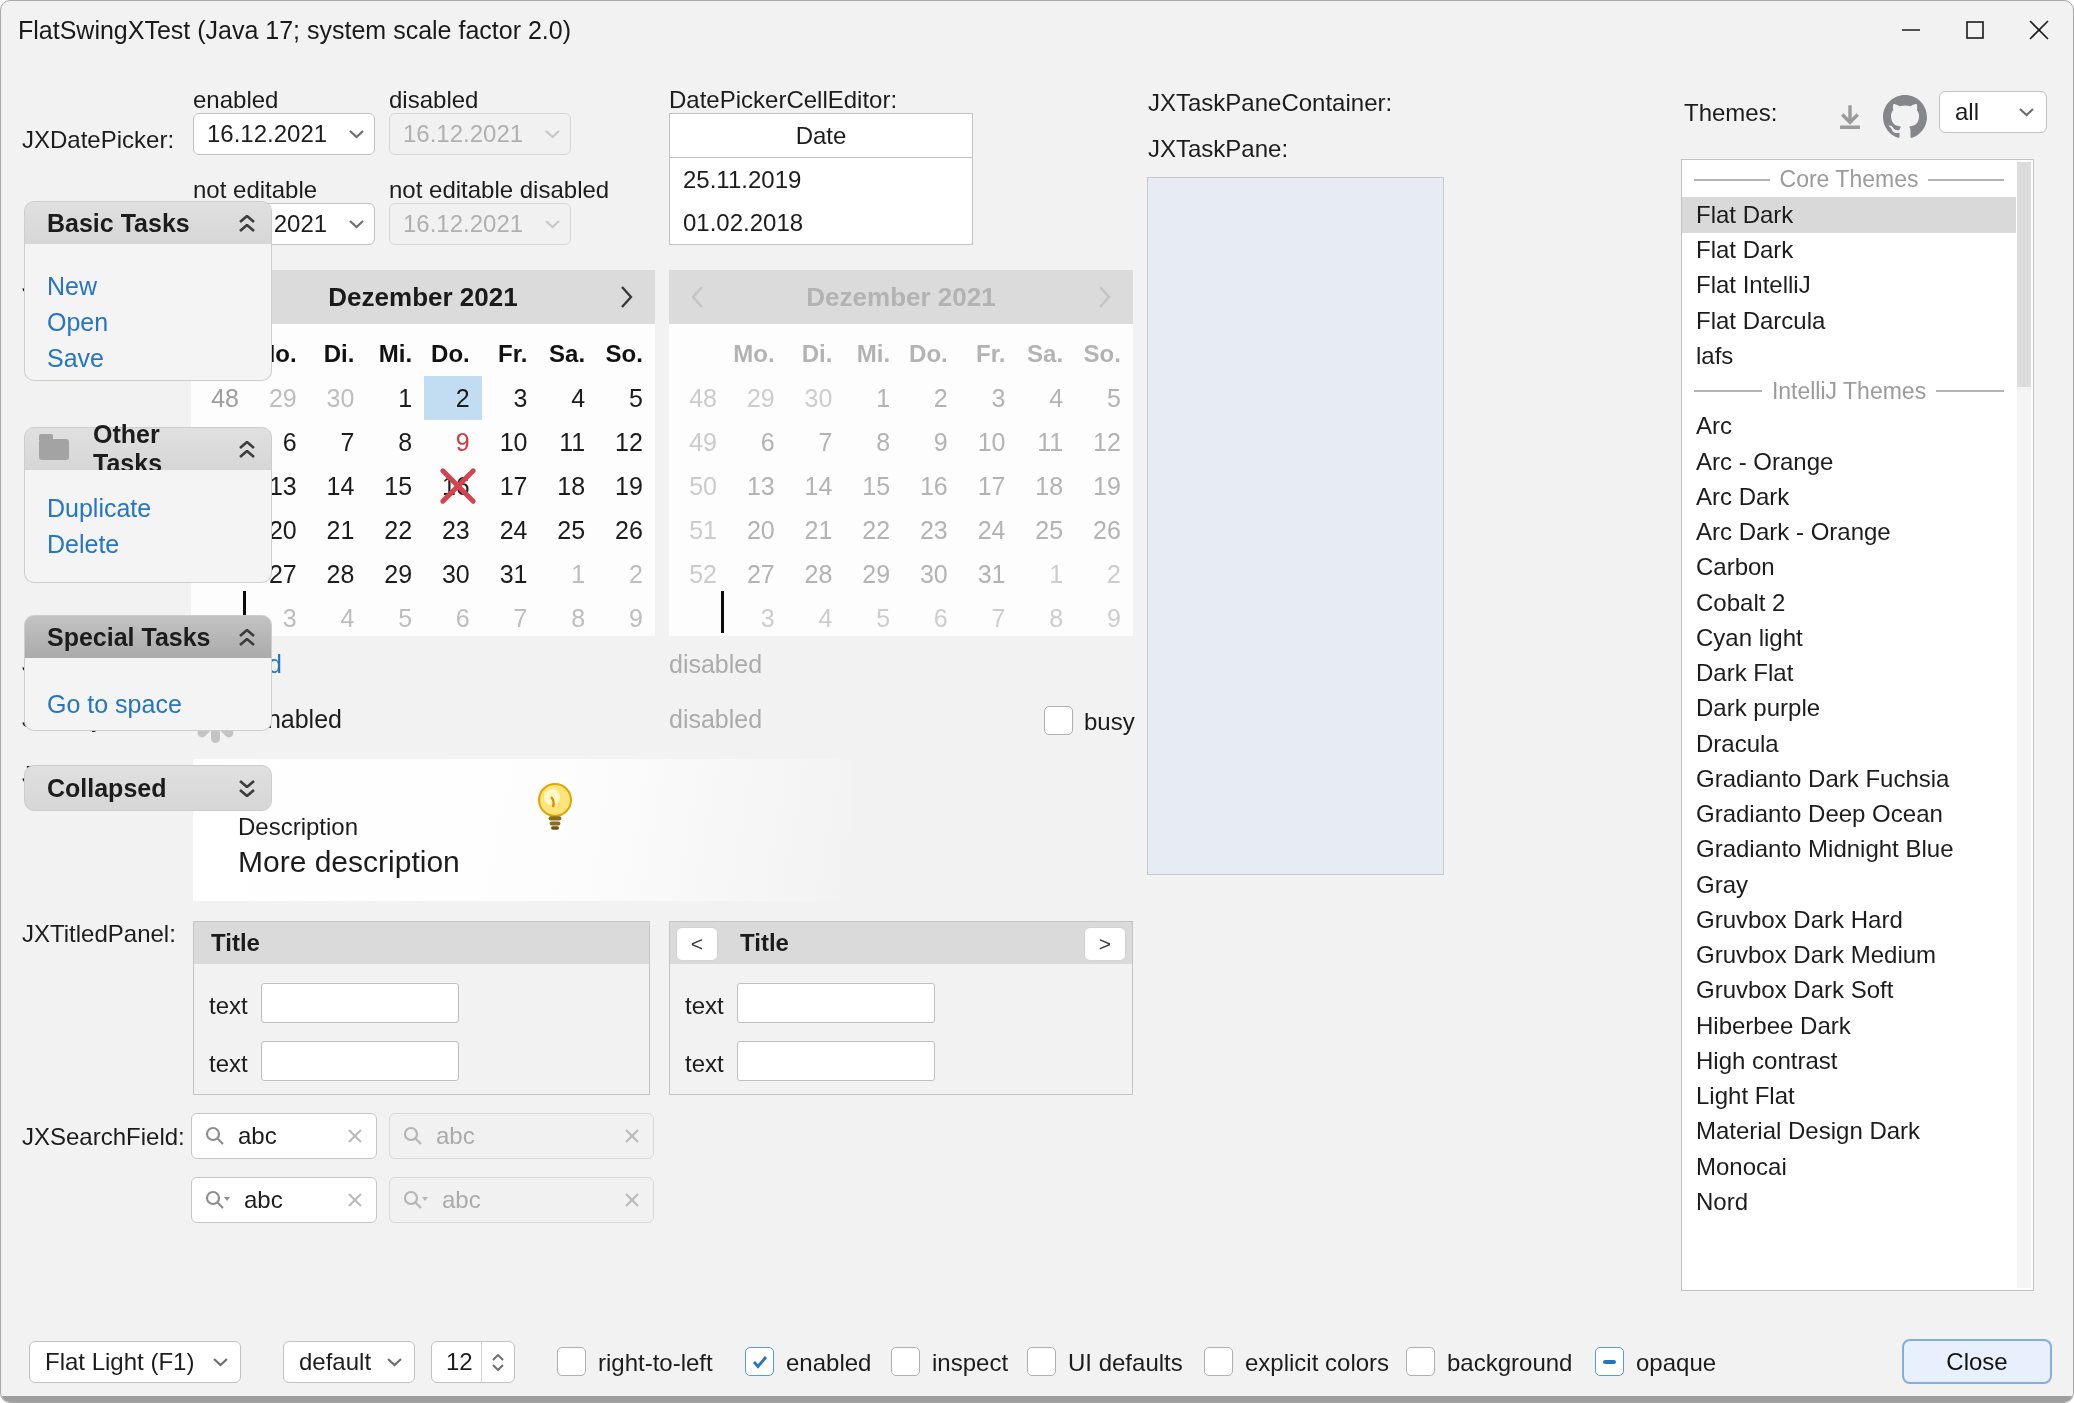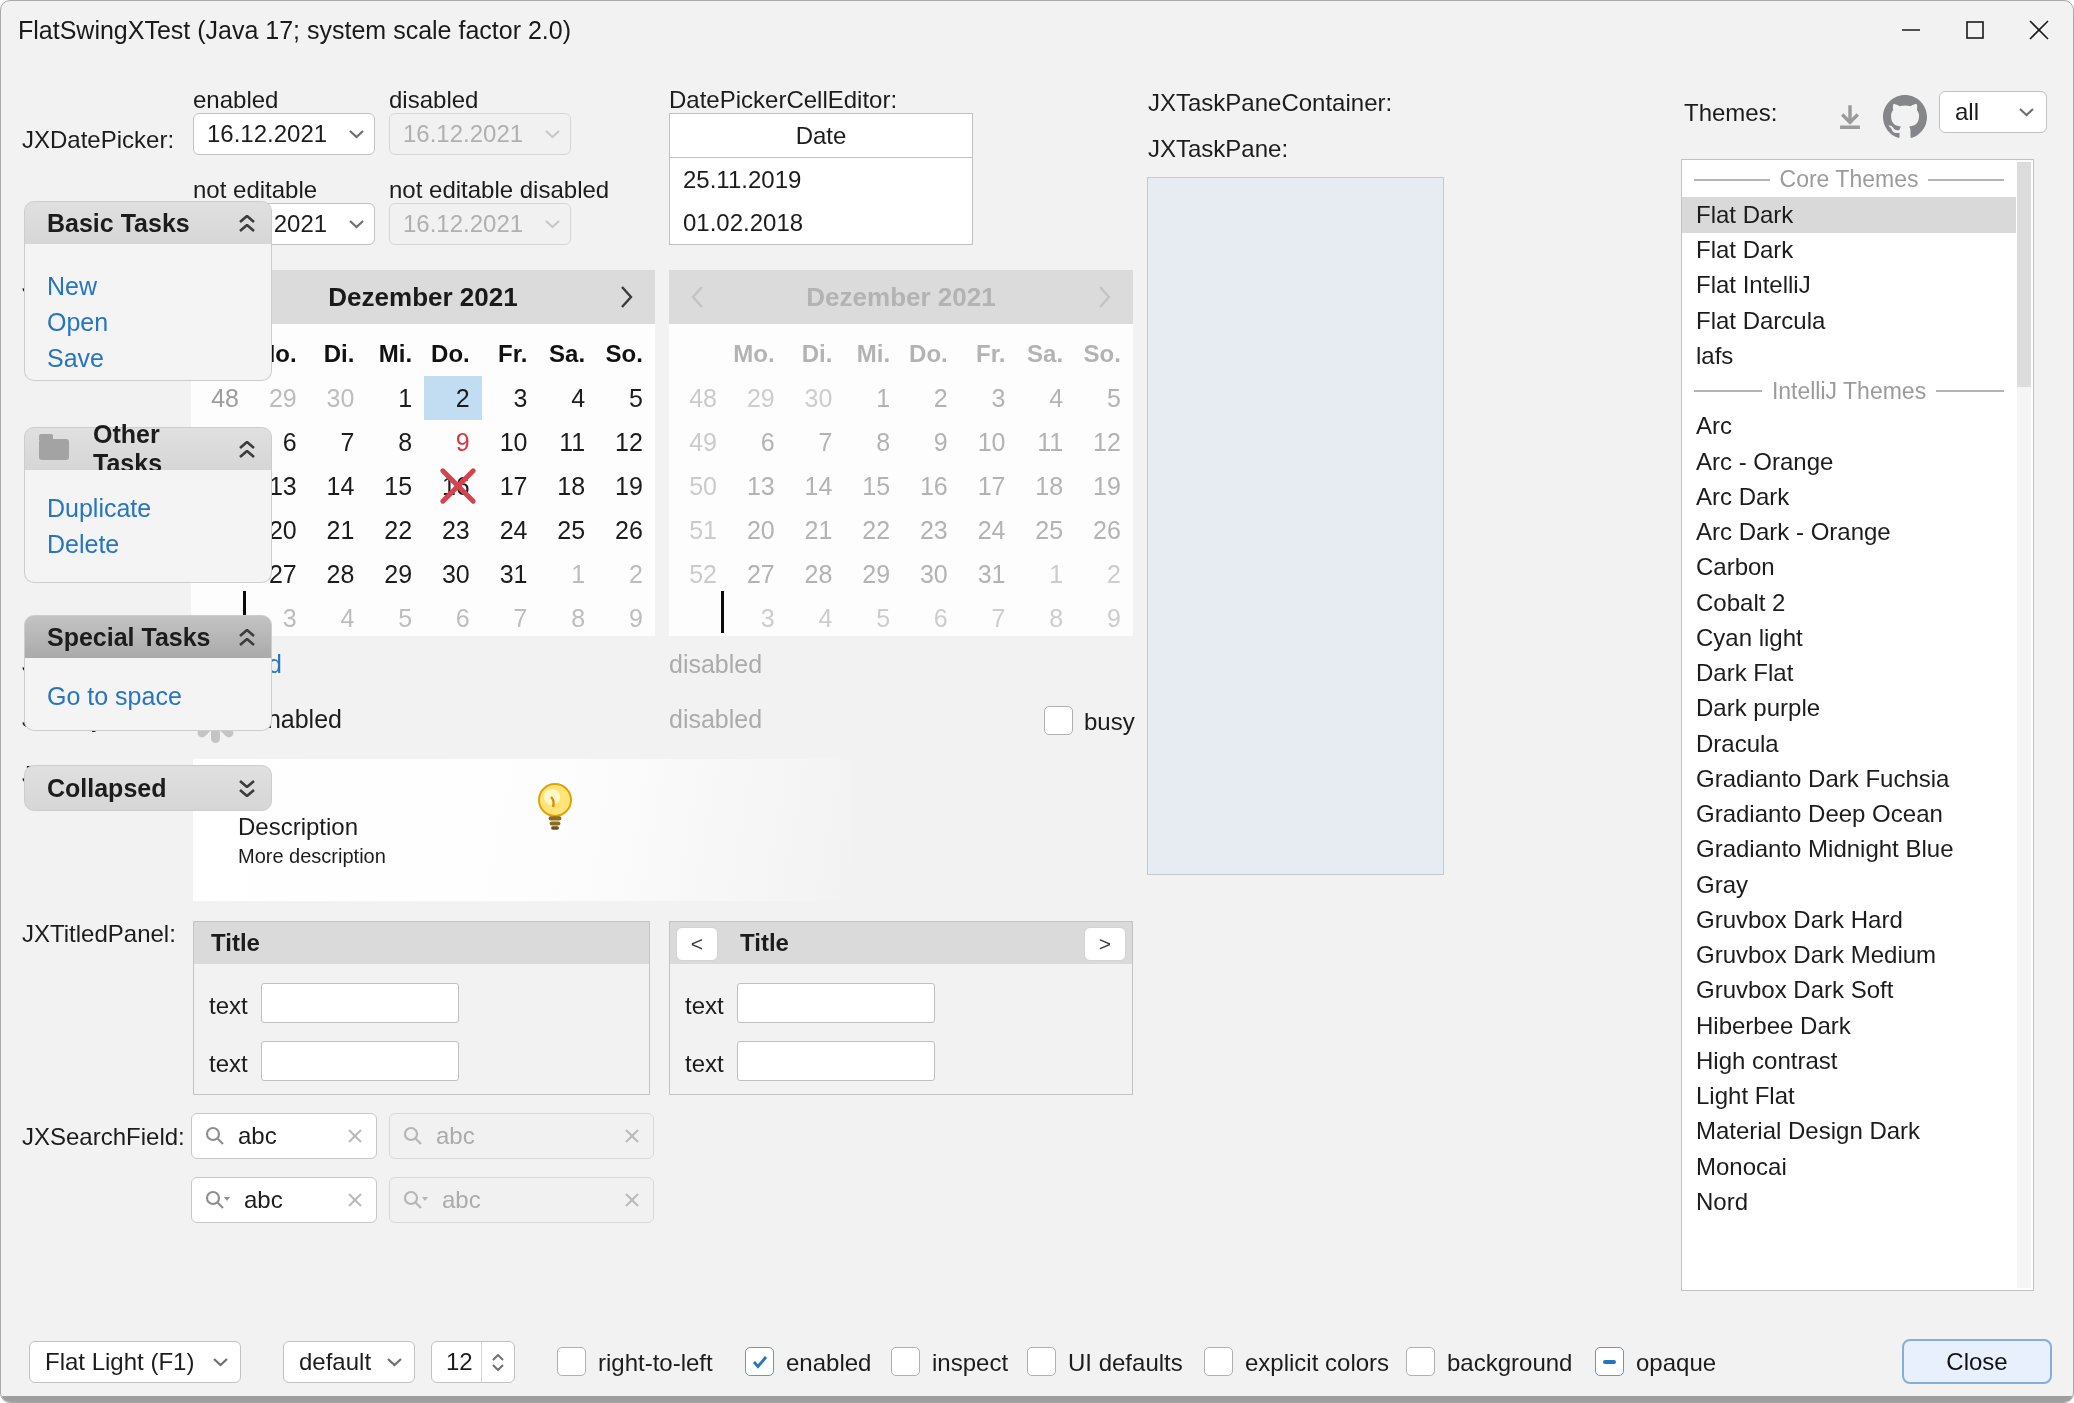--- a/index.html
+++ b/index.html
@@ -78,21 +78,21 @@
   .cb-box.checked{border-color:#5b9bd5;}
   .cb-box.indeterminate{border-color:#5b9bd5;}
   .cb-box .dash{width:13px;height:4px;background:#2675bf;border-radius:2px;}
   .cb-label{position:absolute;font-size:24px;color:#1c1c1c;white-space:nowrap;}
 
   
   #jxheader{position:absolute;left:192px;top:758px;width:660px;height:142px;
             background:linear-gradient(100deg,#ffffff 0%,#fdfdfd 55%,#f2f2f2 100%);}
   #jxheader .h-title{position:absolute;left:24px;top:20px;font-size:25px;font-weight:bold;}
   #jxheader .h-desc{position:absolute;left:45px;top:54px;font-size:24px;}
-  #jxheader .h-more{position:absolute;left:45px;top:86px;font-size:20px;}
+  #jxheader .h-more{position:absolute;left:45px;top:86px;font-size:30px;}
   #bulb{position:absolute;left:338px;top:22px;width:48px;height:54px;}
 
   
   .tpanel{position:absolute;box-sizing:border-box;border:1px solid #c4c4c4;background:#f2f2f2;}
   .tpanel .tp-header{height:42px;background:#dadada;display:flex;align-items:center;position:relative;}
   .tpanel .tp-title{font-size:24px;font-weight:bold;margin-left:17px;}
   .tpanel.nav .tp-title{margin-left:70px;}
   .tp-navbtn{position:absolute;top:5px;width:40px;height:32px;background:#fff;border:1px solid #d2d2d2;
              border-radius:6px;display:flex;align-items:center;justify-content:center;font-size:21px;color:#3c3c3c;}
   .tp-navbtn.left{left:6px;} .tp-navbtn.right{right:6px;}
@@ -577,21 +577,21 @@
     <span class="p-title">Special Tasks</span>
     <span class="p-chev">
         <svg width="16" height="8">
           <path d="M1 7 L8 1 L15 7"></path>
         </svg>
         <svg width="16" height="8">
           <path d="M1 7 L8 1 L15 7"></path>
         </svg>
       </span>
   </div>
-  <div class="pane-content" style="top:657px;height:73px;padding-top:20px">
+  <div class="pane-content" style="top:657px;height:73px;padding-top:28px">
     <span class="pane-link">Go to space</span>
   </div>
 
   <div class="pane-header rounded" style="top:764px">
     <span class="p-title">Collapsed</span>
     <span class="p-chev">
         <svg width="16" height="8">
           <path d="M1 1 L8 7 L15 1"></path>
         </svg>
         <svg width="16" height="8">

